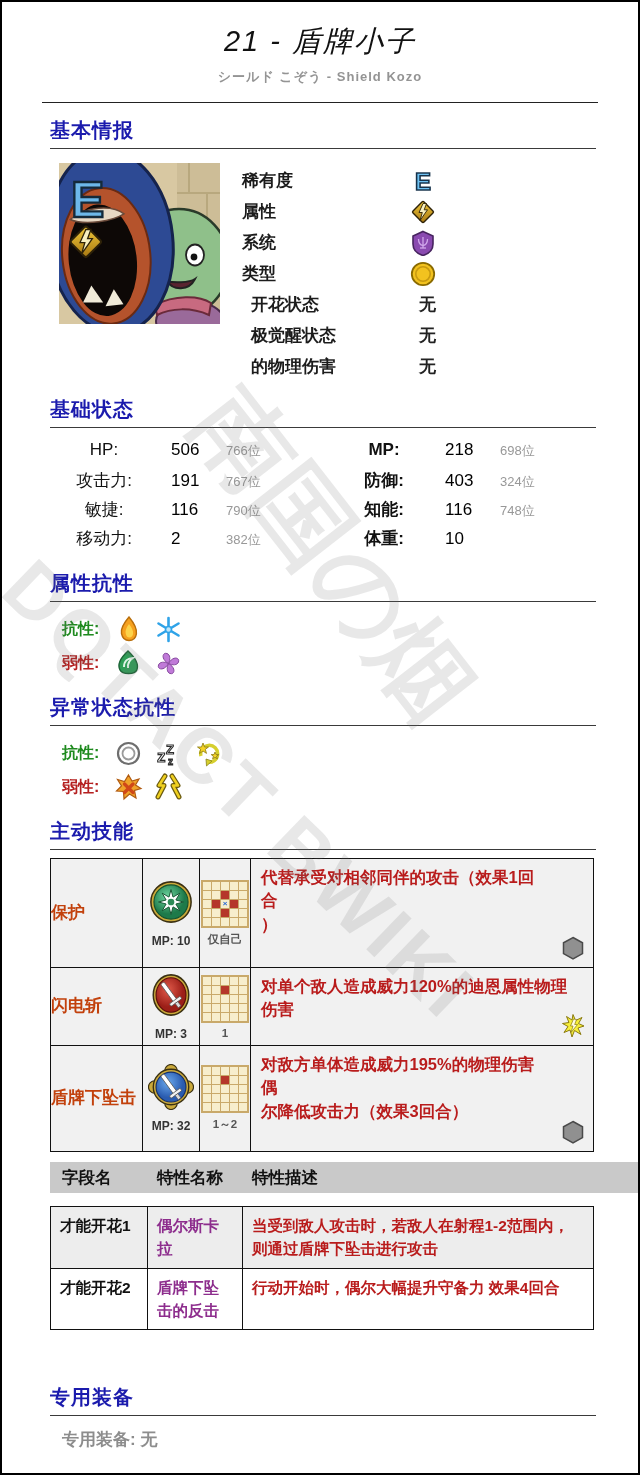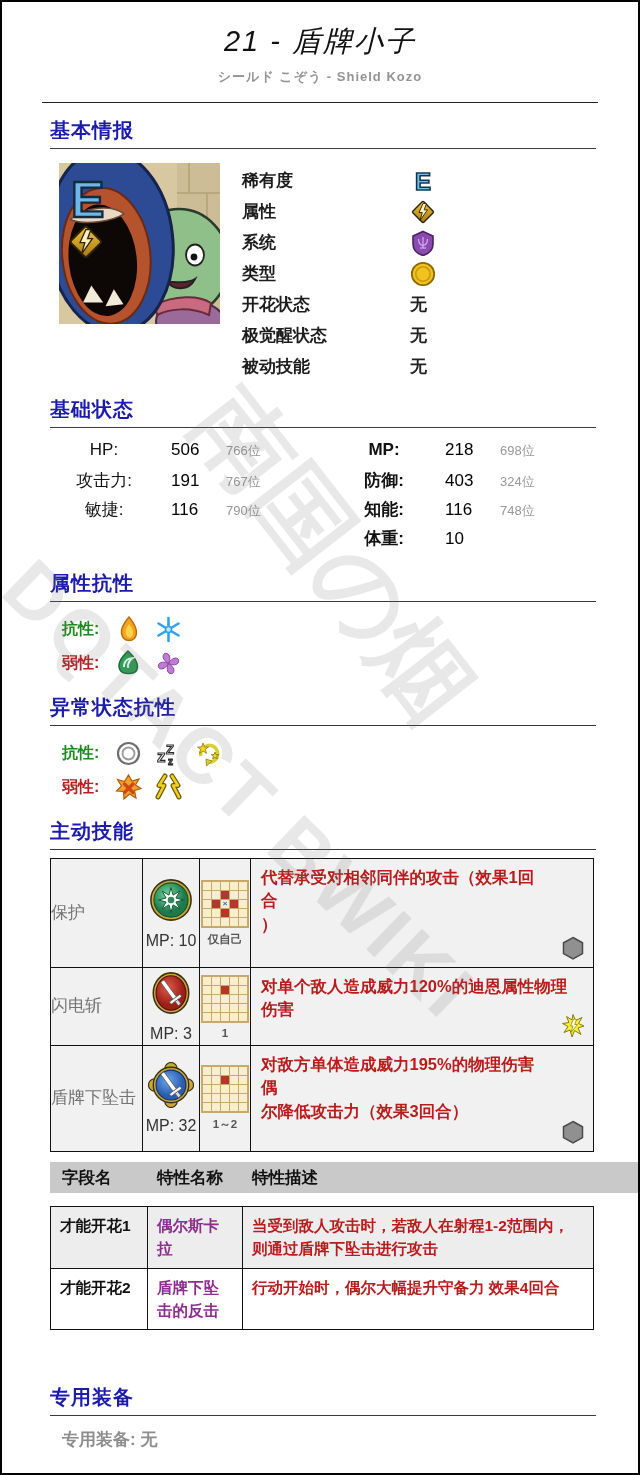--- a/index.html
+++ b/index.html
@@ -18,21 +18,21 @@
   .subtitle{margin-top:6px;text-align:center;font-size:13px;letter-spacing:1px;color:#949494;font-weight:bold;}
   .toprule{margin:16px 40px 0 40px;border-top:1.5px solid #222;}
 
   .section-h{margin:14px 42px 0 48px;padding-bottom:4px;border-bottom:1px solid #3a3a3a;
     color:#1b1bad;font-size:20px;font-weight:bold;letter-spacing:1px;font-family:Liberation Mono, monospace;}
 
   
   .basic{display:flex;margin:14px 0 0 57px;}
   .portrait{width:161px;height:161px;flex:0 0 161px;}
   .info-list{margin-left:22px;padding-top:2px;}
-  .info-row{display:flex;align-items:center;height:31px;}
+  .info-row{display:flex;align-items:center;height:31px;justify-content:flex-end;}
   .info-label{width:168px;font-size:17px;font-weight:bold;color:#1c1c1c;}
   .info-value{font-size:17px;font-weight:bold;color:#222;}
   .ico26{width:26px;height:26px;display:block;}
 
   
   .stats{display:grid;grid-template-columns:286px 258px;margin:12px 0 0 48px;}
   .stat-row{display:flex;align-items:baseline;height:29px;}
   .stat-label{font-size:17px;color:#111;text-align:center;}
   .stats .colL .stat-label{width:108px;}
   .stats .colR .stat-label{width:96px;font-weight:bold;}
@@ -44,23 +44,23 @@
   .resist-row{display:flex;align-items:center;height:34px;}
   .resist-label{font-size:16px;font-weight:bold;width:52px;}
   .resist-label.good{color:#1e8a1e;}
   .resist-label.bad{color:#b52020;}
   .resist-icons{display:flex;gap:11px;align-items:center;}
   .ric{width:29px;height:29px;display:block;}
 
   
   table.skills{margin:8px 0 0 48px;width:543px;border-collapse:collapse;table-layout:fixed;}
   table.skills td{border:1.5px solid #111;background:rgba(240,240,240,0.92);vertical-align:middle;padding:0;}
-  td.sk-name{padding:6px 8px;color:#737373;font-weight:normal;font-size:17px;line-height:1.35;}
+  td.sk-name{padding:6px 8px;color:#c2410c;font-weight:bold;font-size:17px;line-height:1.35;}
   td.sk-icon{text-align:center;}
-  .mp-text{font-size:16px;color:#333;margin-top:5px;font-weight:normal;}
+  .mp-text{font-size:12px;color:#333;margin-top:5px;font-weight:bold;}
   td.sk-range{text-align:center;}
   .range-label{font-size:11.5px;color:#555;margin-top:4px;font-weight:bold;}
   .range-grid{display:grid;grid-template-columns:repeat(5,8px);gap:1px;background:#c9a96a;
     border:2px solid #c9a96a;width:max-content;margin:0 auto;}
   .range-grid .cell{width:8px;height:8px;background:#f7eecd;font-size:8px;line-height:8px;text-align:center;}
   .range-grid .cell.red{background:#b5372a;}
   .range-grid .cell.self{color:#2a6ad4;font-weight:bold;}
   td.sk-desc{vertical-align:top;}
   .desc-wrap{position:relative;padding:7px 10px 6px 10px;}
   .desc-text{font-size:16.5px;line-height:1.42;color:#b91c1c;white-space:pre-line;font-weight:bold;}
@@ -285,21 +285,21 @@
         </div>
       <div class="info-row">
           <span class="info-label">开花状态</span>
           <span class="info-value">无</span>
         </div>
       <div class="info-row">
           <span class="info-label">极觉醒状态</span>
           <span class="info-value">无</span>
         </div>
       <div class="info-row">
-          <span class="info-label">被动技能</span>
+          <span class="info-label">的物理伤害</span>
           <span class="info-value">无</span>
         </div>
     </div>
   </div>
 
   <div class="section-h">基础状态</div>
   <div class="stats">
     <div class="colL">
       <div class="stat-row">
           <span class="stat-label">HP:</span>
@@ -308,20 +308,25 @@
         </div>
       <div class="stat-row">
           <span class="stat-label">攻击力:</span>
           <span class="stat-value">191</span>
           <span class="stat-rank">767位</span>
         </div>
       <div class="stat-row">
           <span class="stat-label">敏捷:</span>
           <span class="stat-value">116</span>
           <span class="stat-rank">790位</span>
+        </div>
+      <div class="stat-row">
+          <span class="stat-label">移动力:</span>
+          <span class="stat-value">2</span>
+          <span class="stat-rank">382位</span>
         </div>
     </div>
     <div class="colR">
       <div class="stat-row">
           <span class="stat-label">MP:</span>
           <span class="stat-value">218</span>
           <span class="stat-rank">698位</span>
         </div>
       <div class="stat-row">
           <span class="stat-label">防御:</span>

